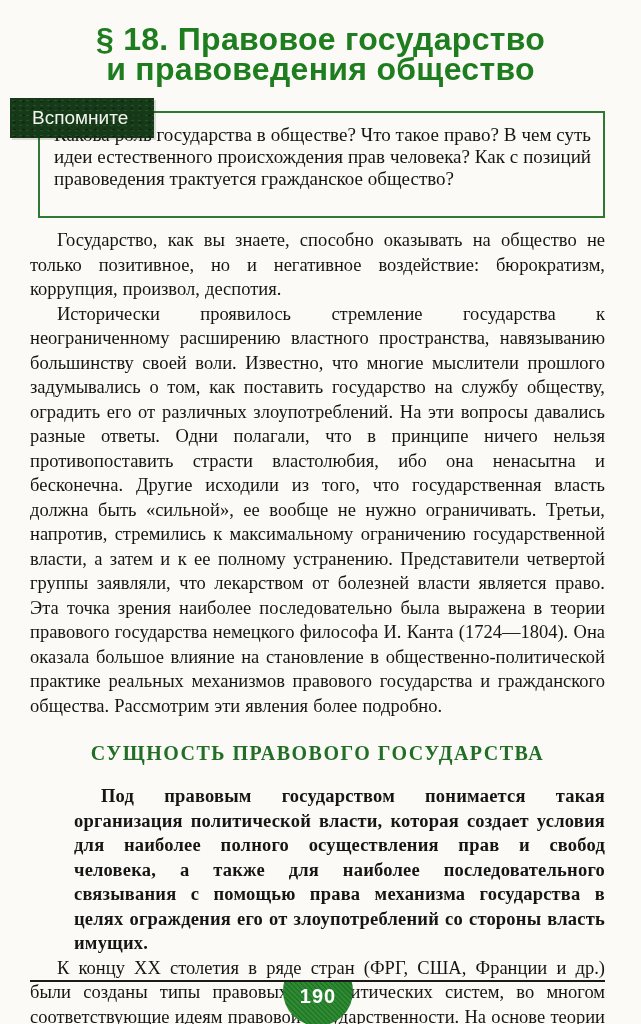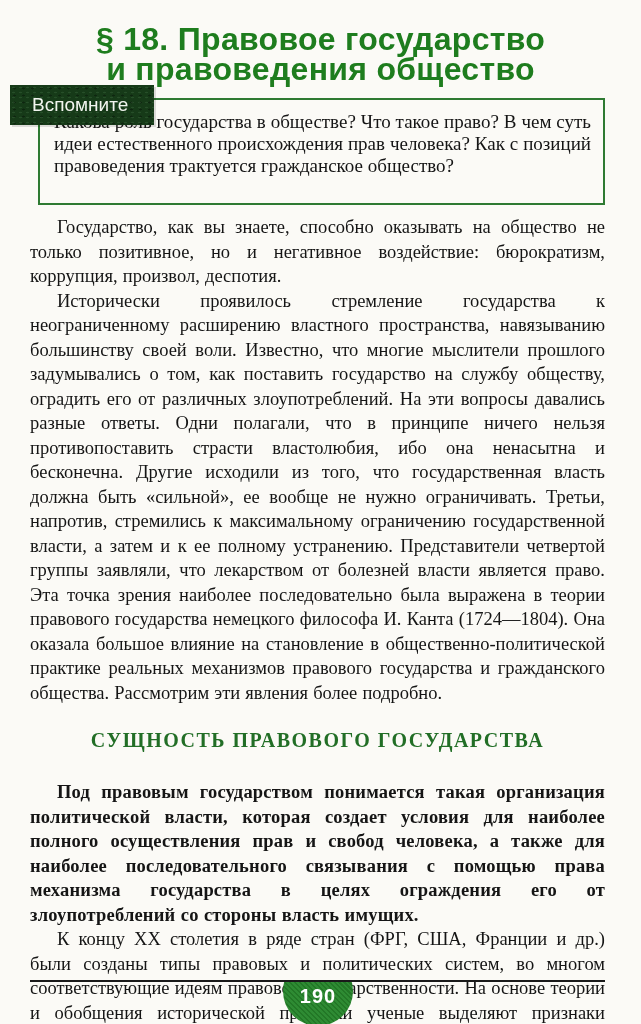--- a/index.html
+++ b/index.html
@@ -30,21 +30,21 @@
     font-family:"Liberation Sans","DejaVu Sans",sans-serif;
     font-weight:bold;
     font-size:32px;
     line-height:30px;
     color:var(--title-green);
     letter-spacing:0.3px;
   }
   
   .remember{
     position:relative;
-    margin:14px 36px 0 38px;
+    margin:27px 36px 0 38px;
     border:2px solid var(--box-border);
     padding:11px 12px 26px 14px;
     min-height:104px;
   }
   .remember-label{
     position:absolute;
     top:-15px;left:-30px;
     height:40px;
     padding:0 26px 0 22px;
     background:var(--label-bg);
@@ -73,30 +73,31 @@
   .body-text p{
     font-size:18.5px;
     line-height:24.5px;
     text-align:justify;
     text-indent:27px;
     hyphens:auto;
     -webkit-hyphens:auto;
     word-spacing:0.5px;
   }
   .section-heading{
-    margin:24px 36px 28px 30px;
+    margin:24px 36px 19px 30px;
     text-align:center;
     font-size:20px;
     font-weight:bold;
     letter-spacing:1.5px;
     color:var(--heading-green);
   }
   .body-text p.bold{
     font-weight:bold;
     letter-spacing:0.2px;
+    margin-left:44px;
   }
   
   .footer-rule{
     position:absolute;
     left:30px;
     top:956px;
     width:575px;
     height:2px;
     background:#1a1a1a;
   }

